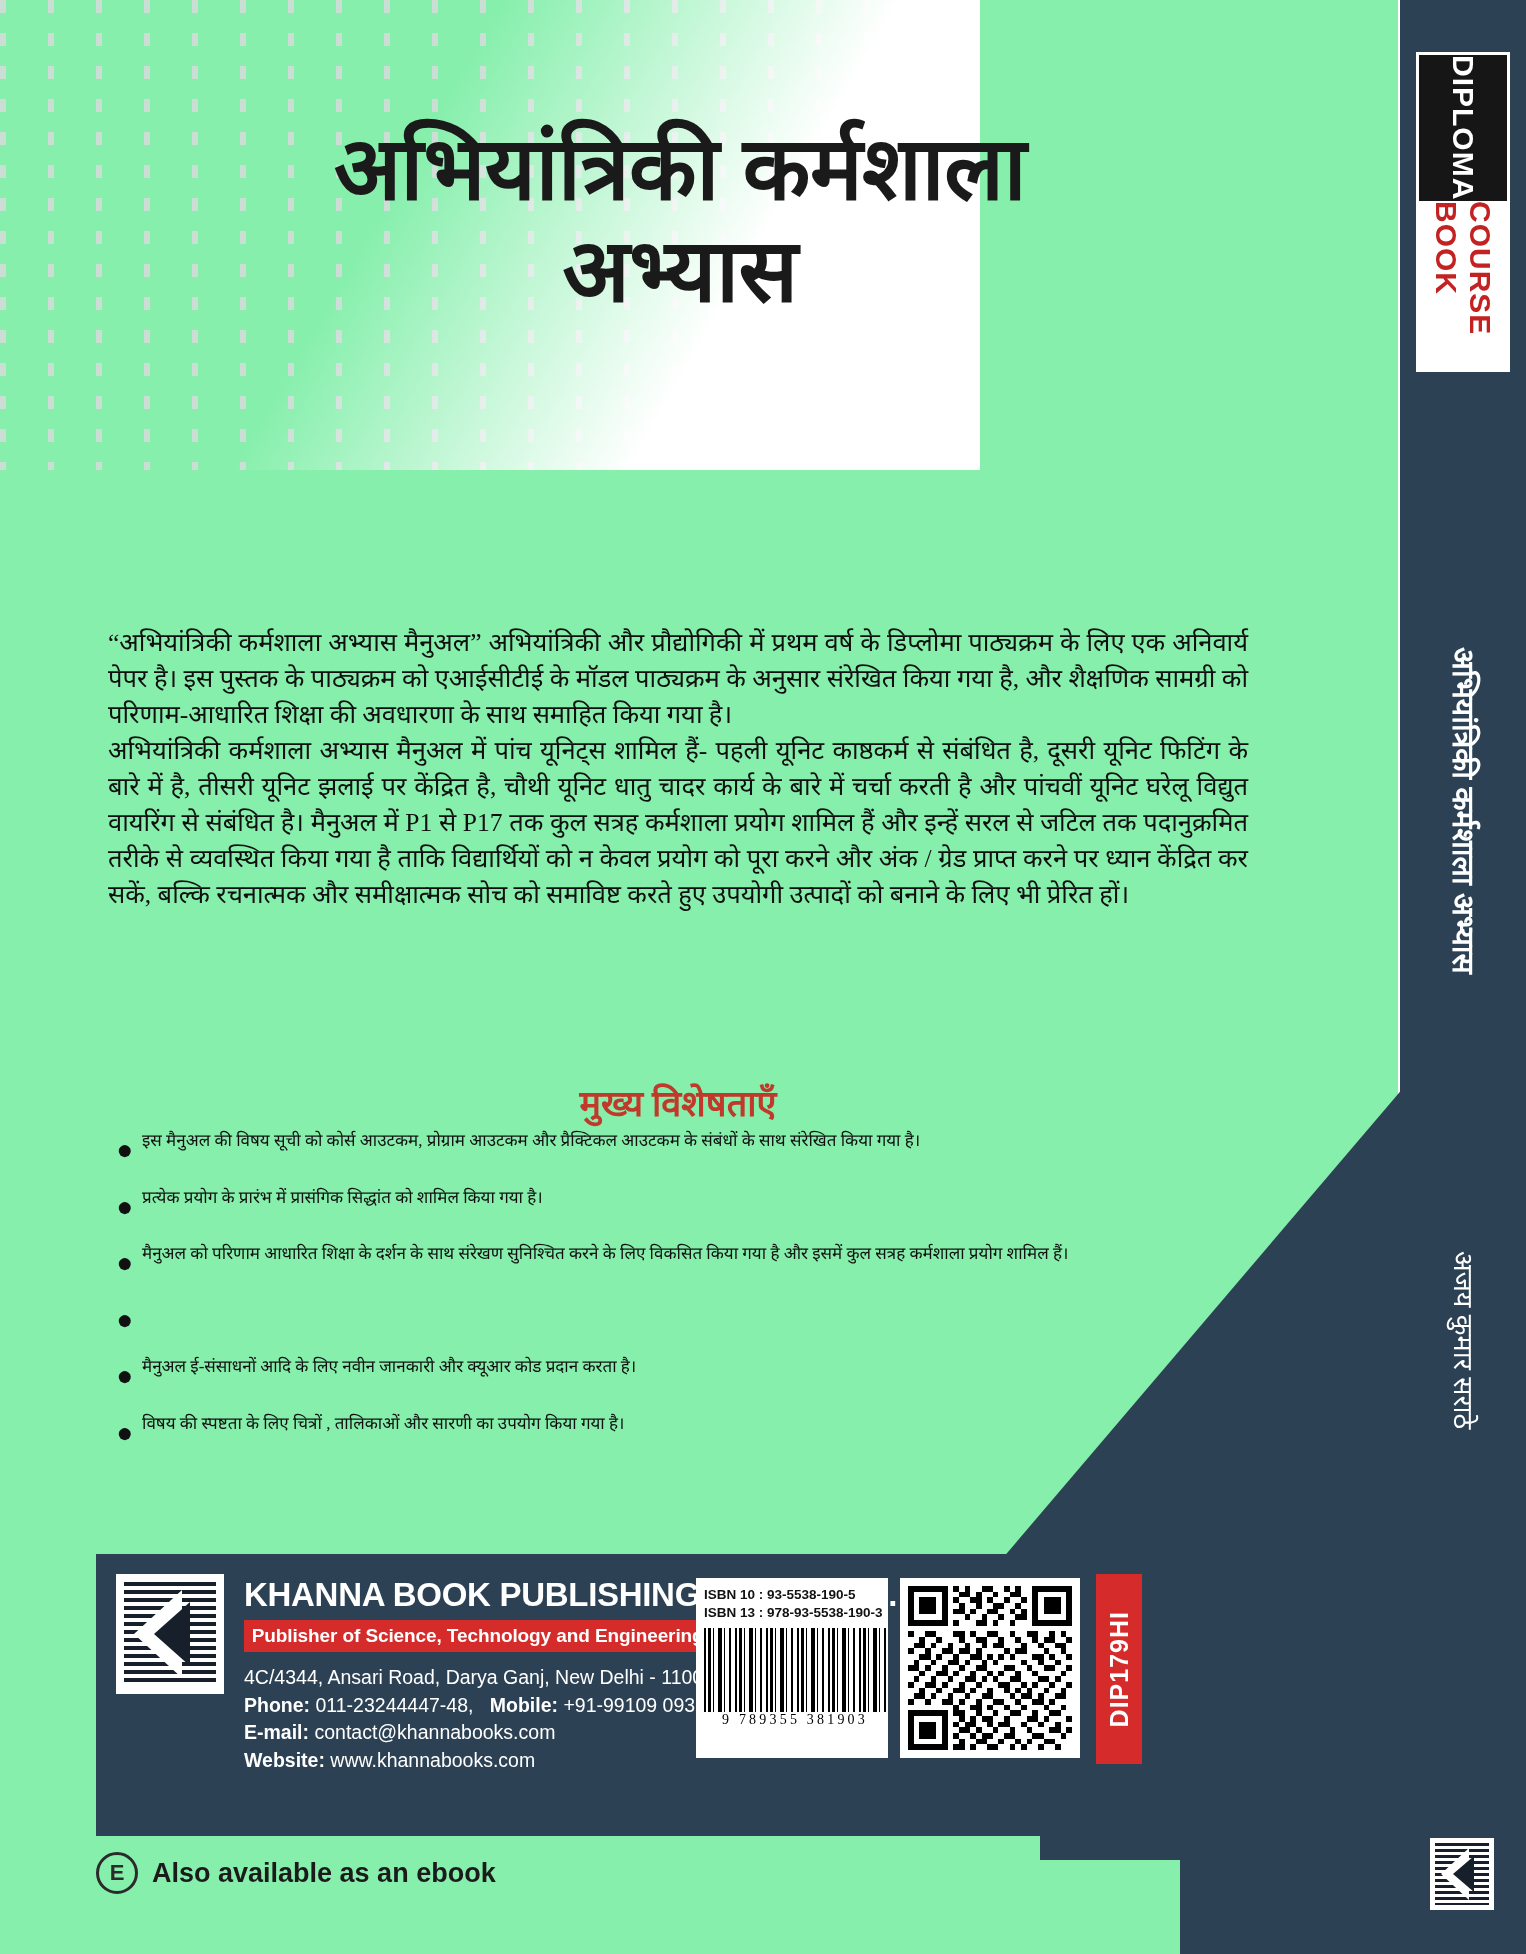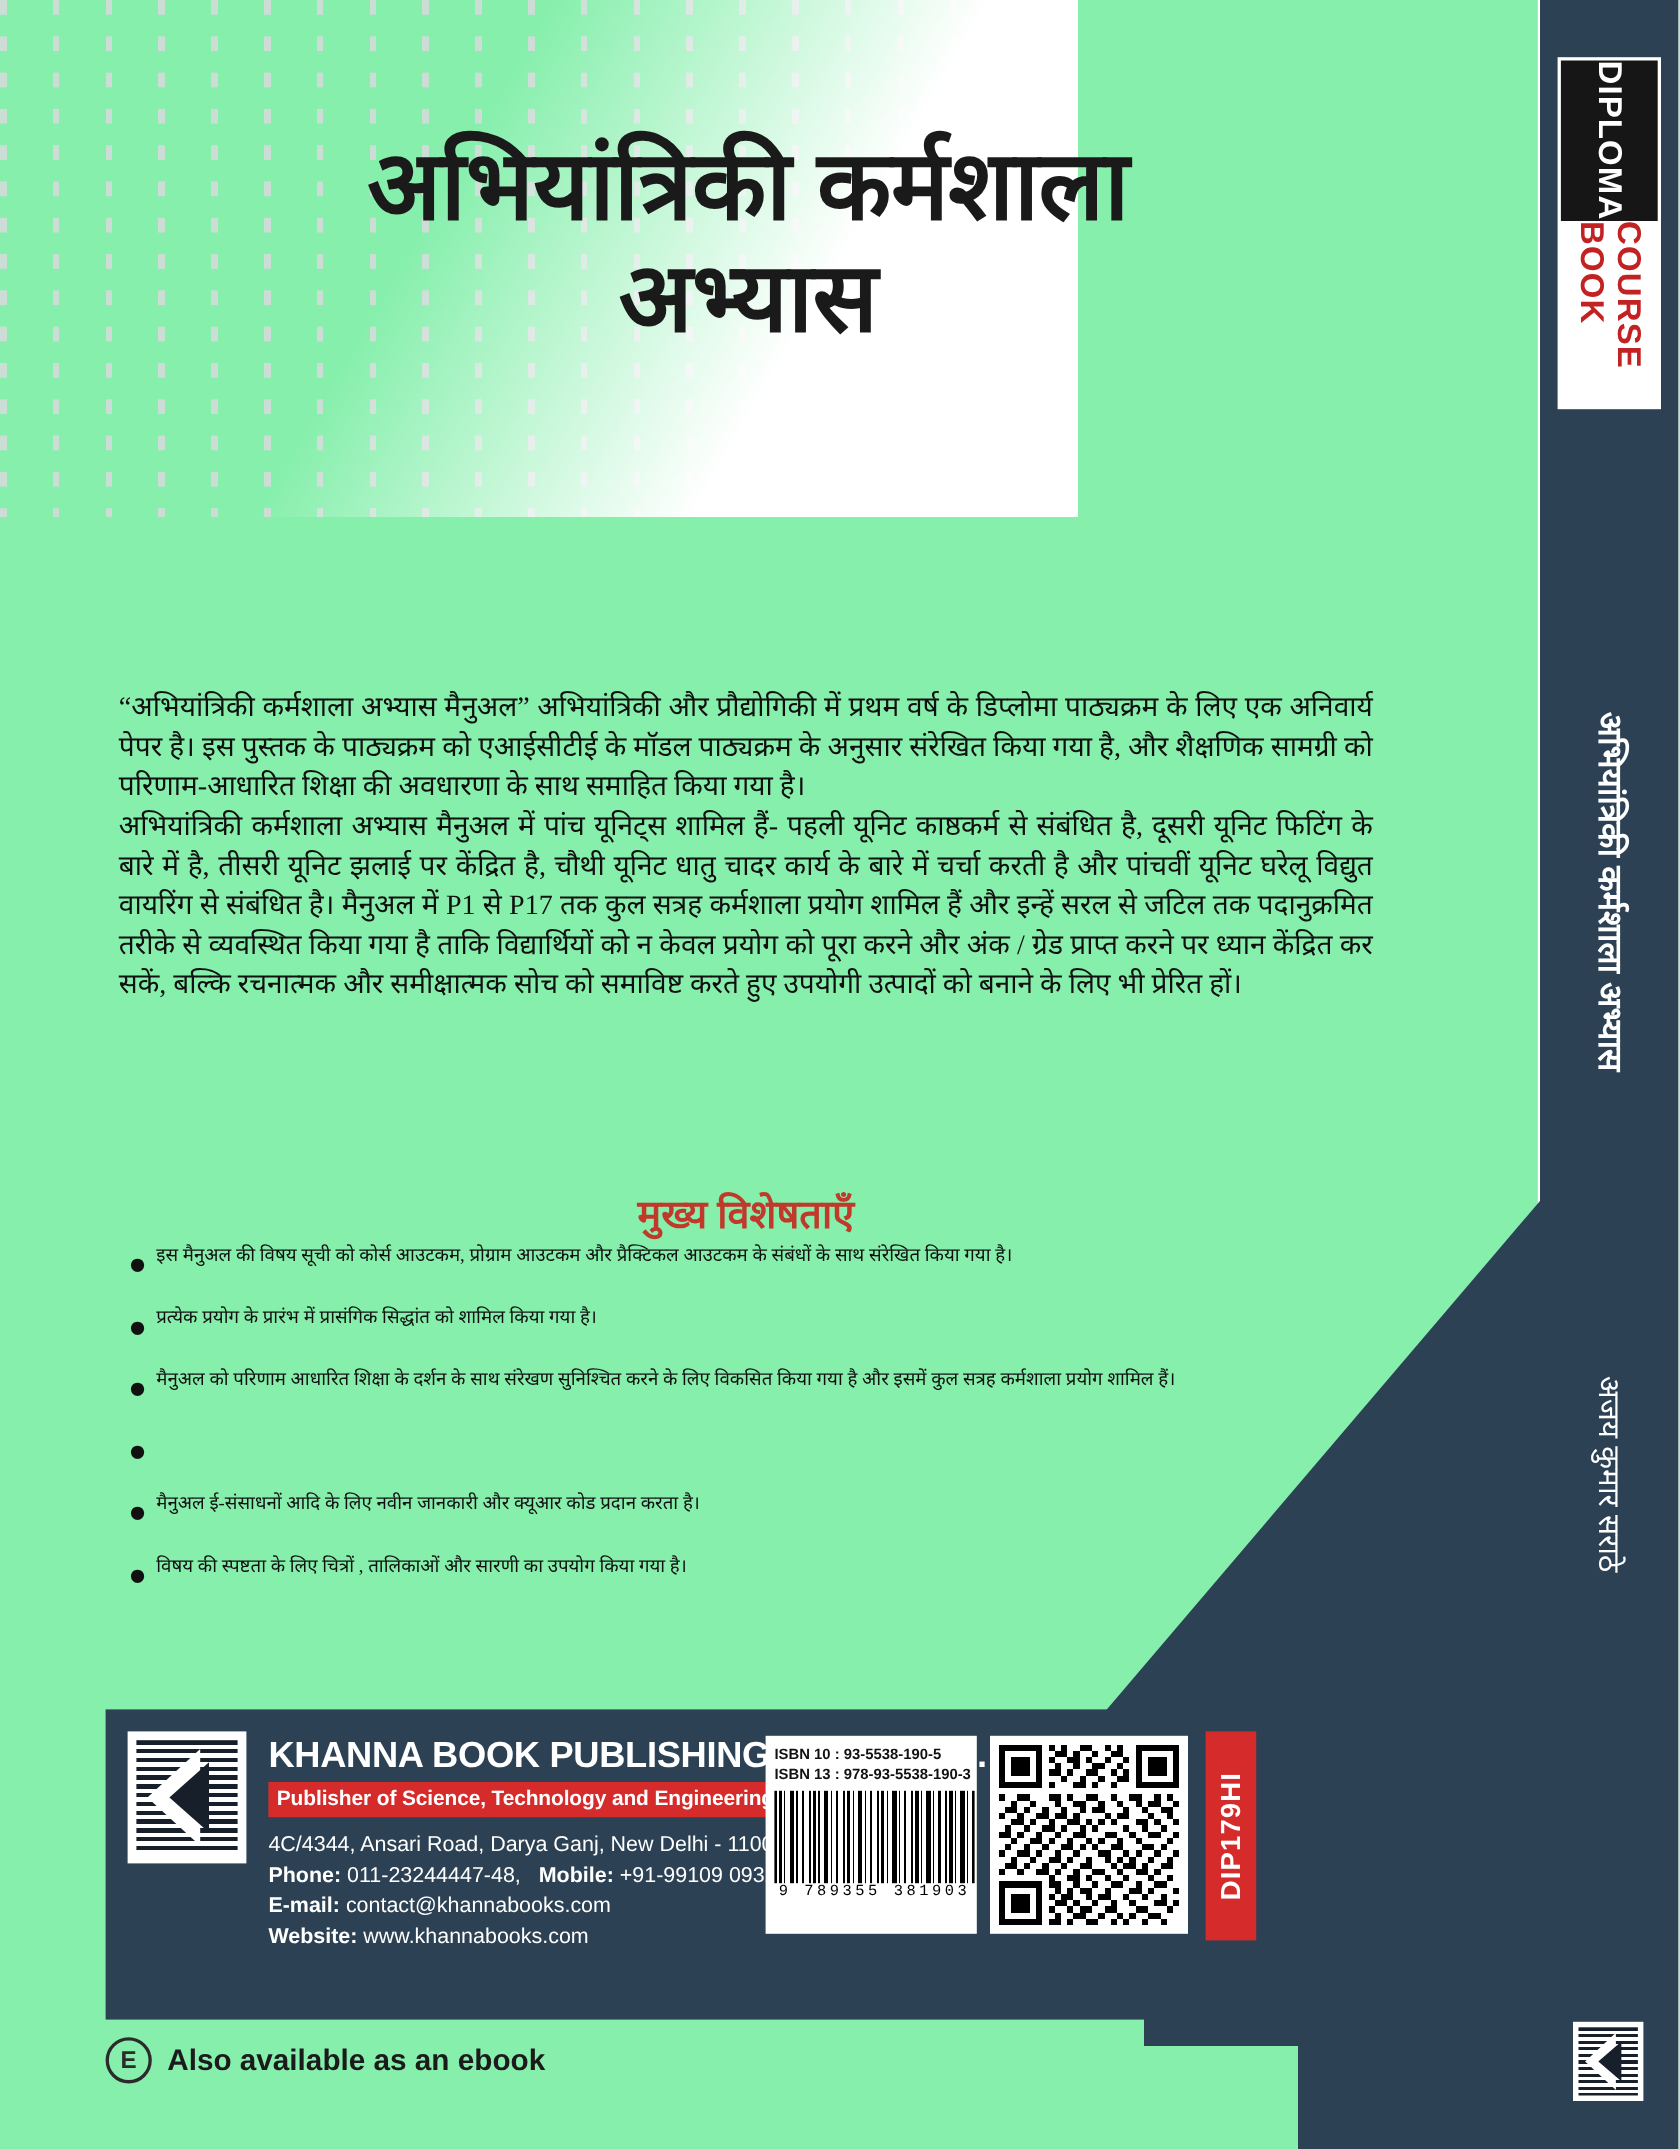--- a/index.html
+++ b/index.html
@@ -165,21 +165,21 @@
   #barcode-area{ margin-top:6px; height:98px; position:relative; }
   #barcode-bars{
     height:84px; width:182px;
     background:repeating-linear-gradient(to right,
       #000 0 2px, #fff 2px 4px, #000 4px 7px, #fff 7px 9px,
       #000 9px 10px, #fff 10px 14px, #000 14px 18px, #fff 18px 20px,
       #000 20px 21px, #fff 21px 25px, #000 25px 27px, #fff 27px 31px);
   }
   #barcode-digits{
     position:absolute; left:0; bottom:-2px; width:182px;
-    font-family:Liberation Mono, monospace;
+    font-family:Liberation Serif, serif;
     font-size:14px; letter-spacing:3.2px; color:#000;
     text-align:center;
   }
 
   
   #qr-box{
     position:absolute; left:804px; top:24px;
     width:180px; height:180px; background:#fff;
     padding:8px;
   }

